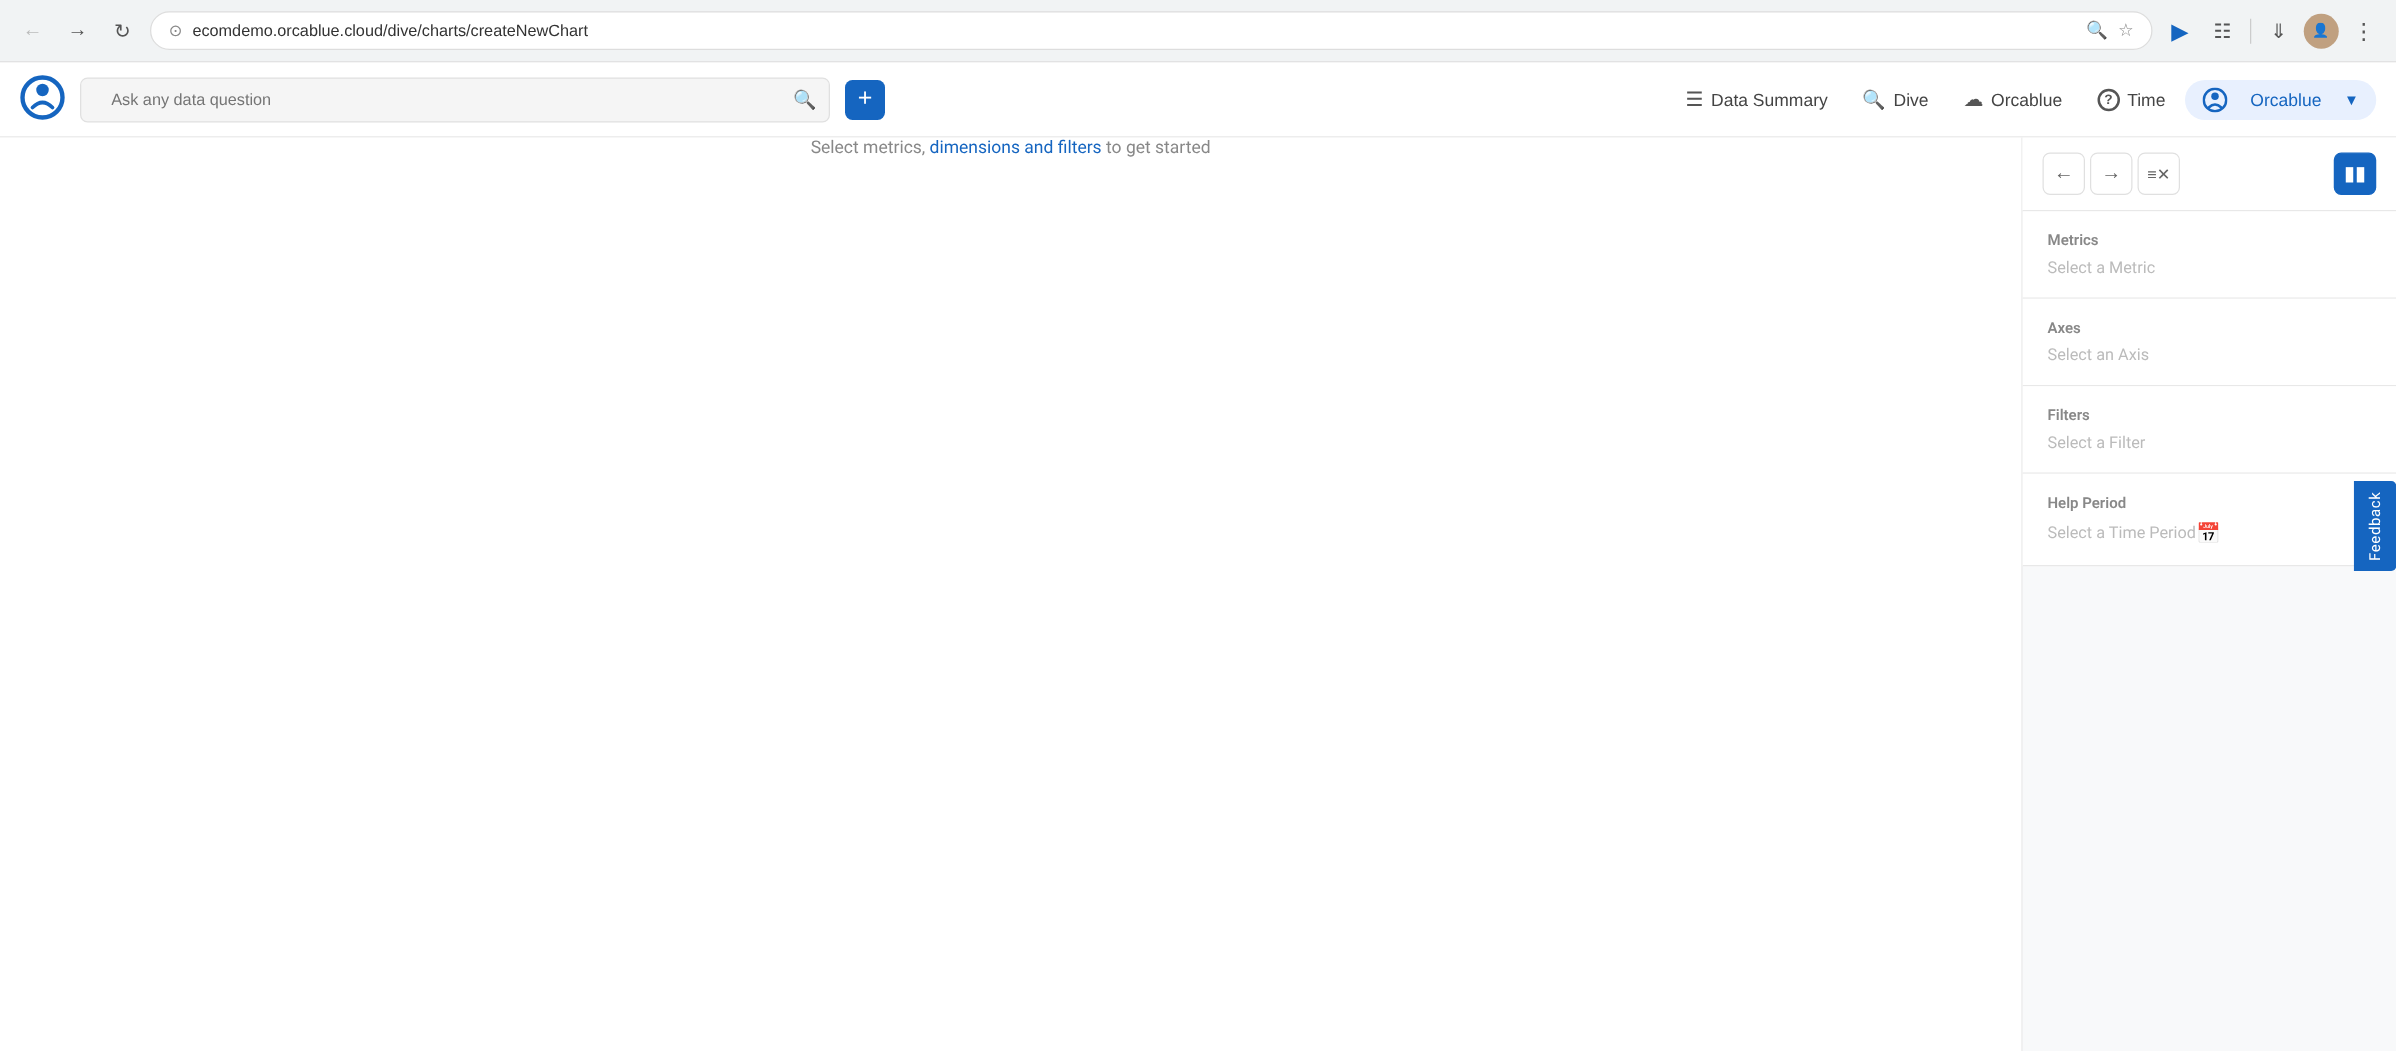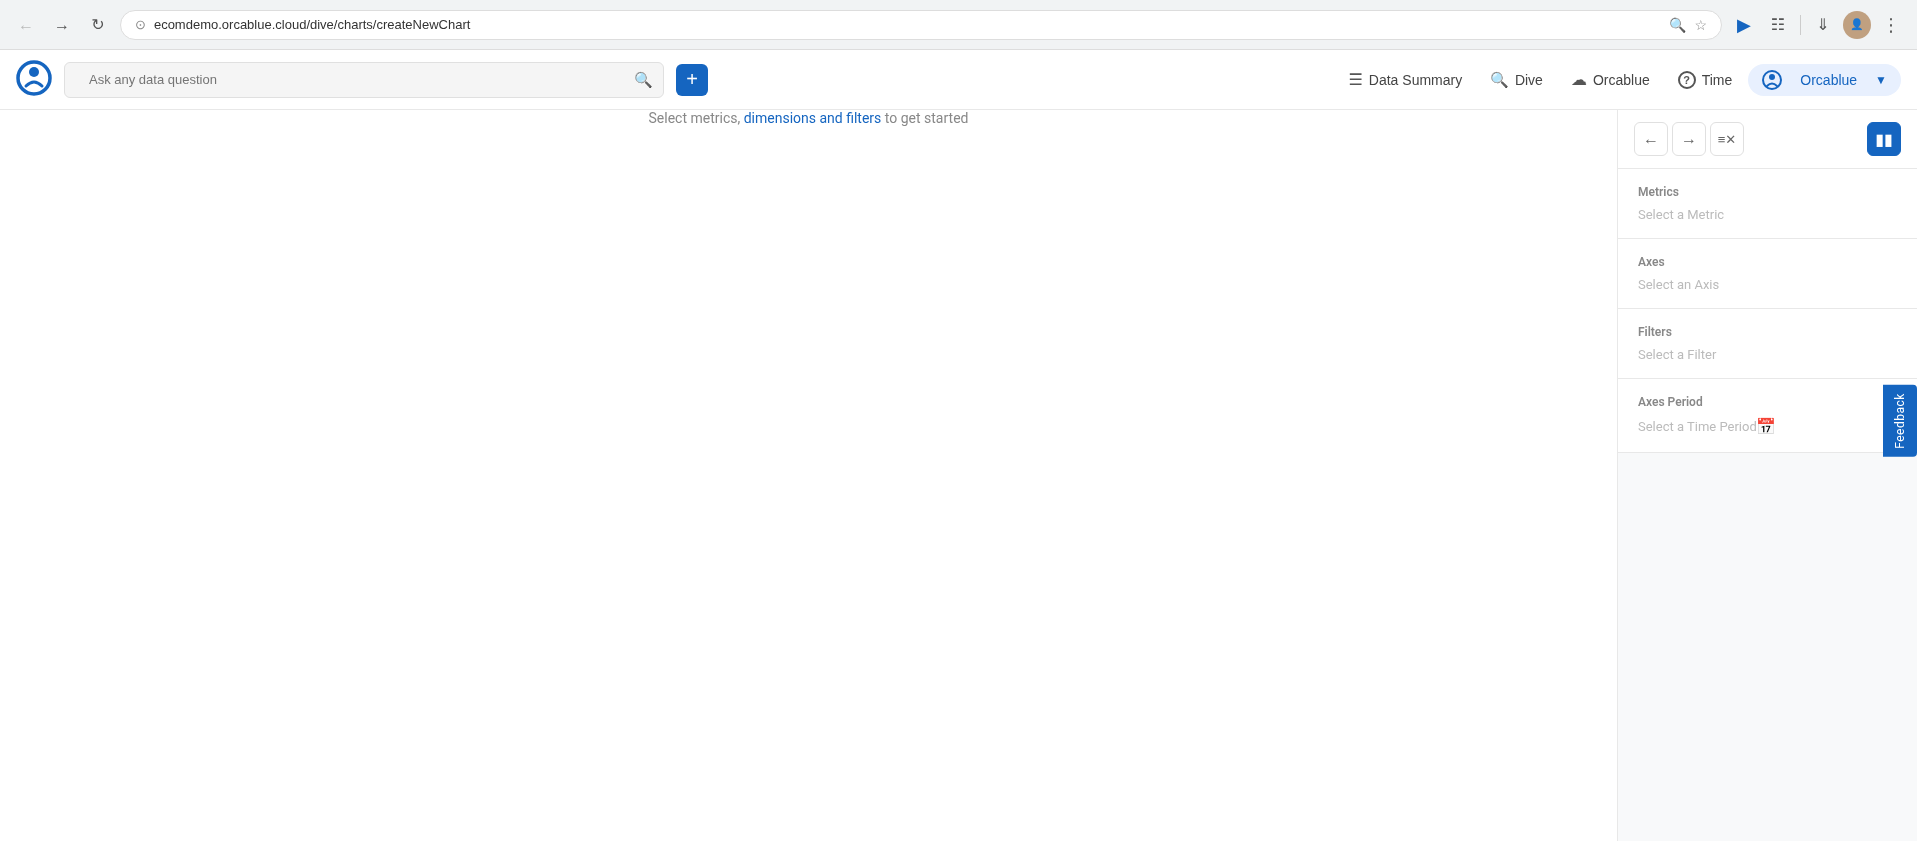--- a/index.html
+++ b/index.html
@@ -364,21 +364,21 @@
           <div class="panel-section-label">Axes</div>
           <div class="panel-section-select">Select an Axis</div>
         </div>
 
         <div class="panel-section">
           <div class="panel-section-label">Filters</div>
           <div class="panel-section-select">Select a Filter</div>
         </div>
 
         <div class="panel-section">
-          <div class="panel-section-label">Axes Period</div>
+          <div class="panel-section-label">Help Period</div>
           <div class="time-period-row">
             <div class="panel-section-select">Select a Time Period</div>
             <span class="calendar-icon">📅</span>
           </div>
         </div>
 
       </div>
     </div>
   </div>
 </div>

